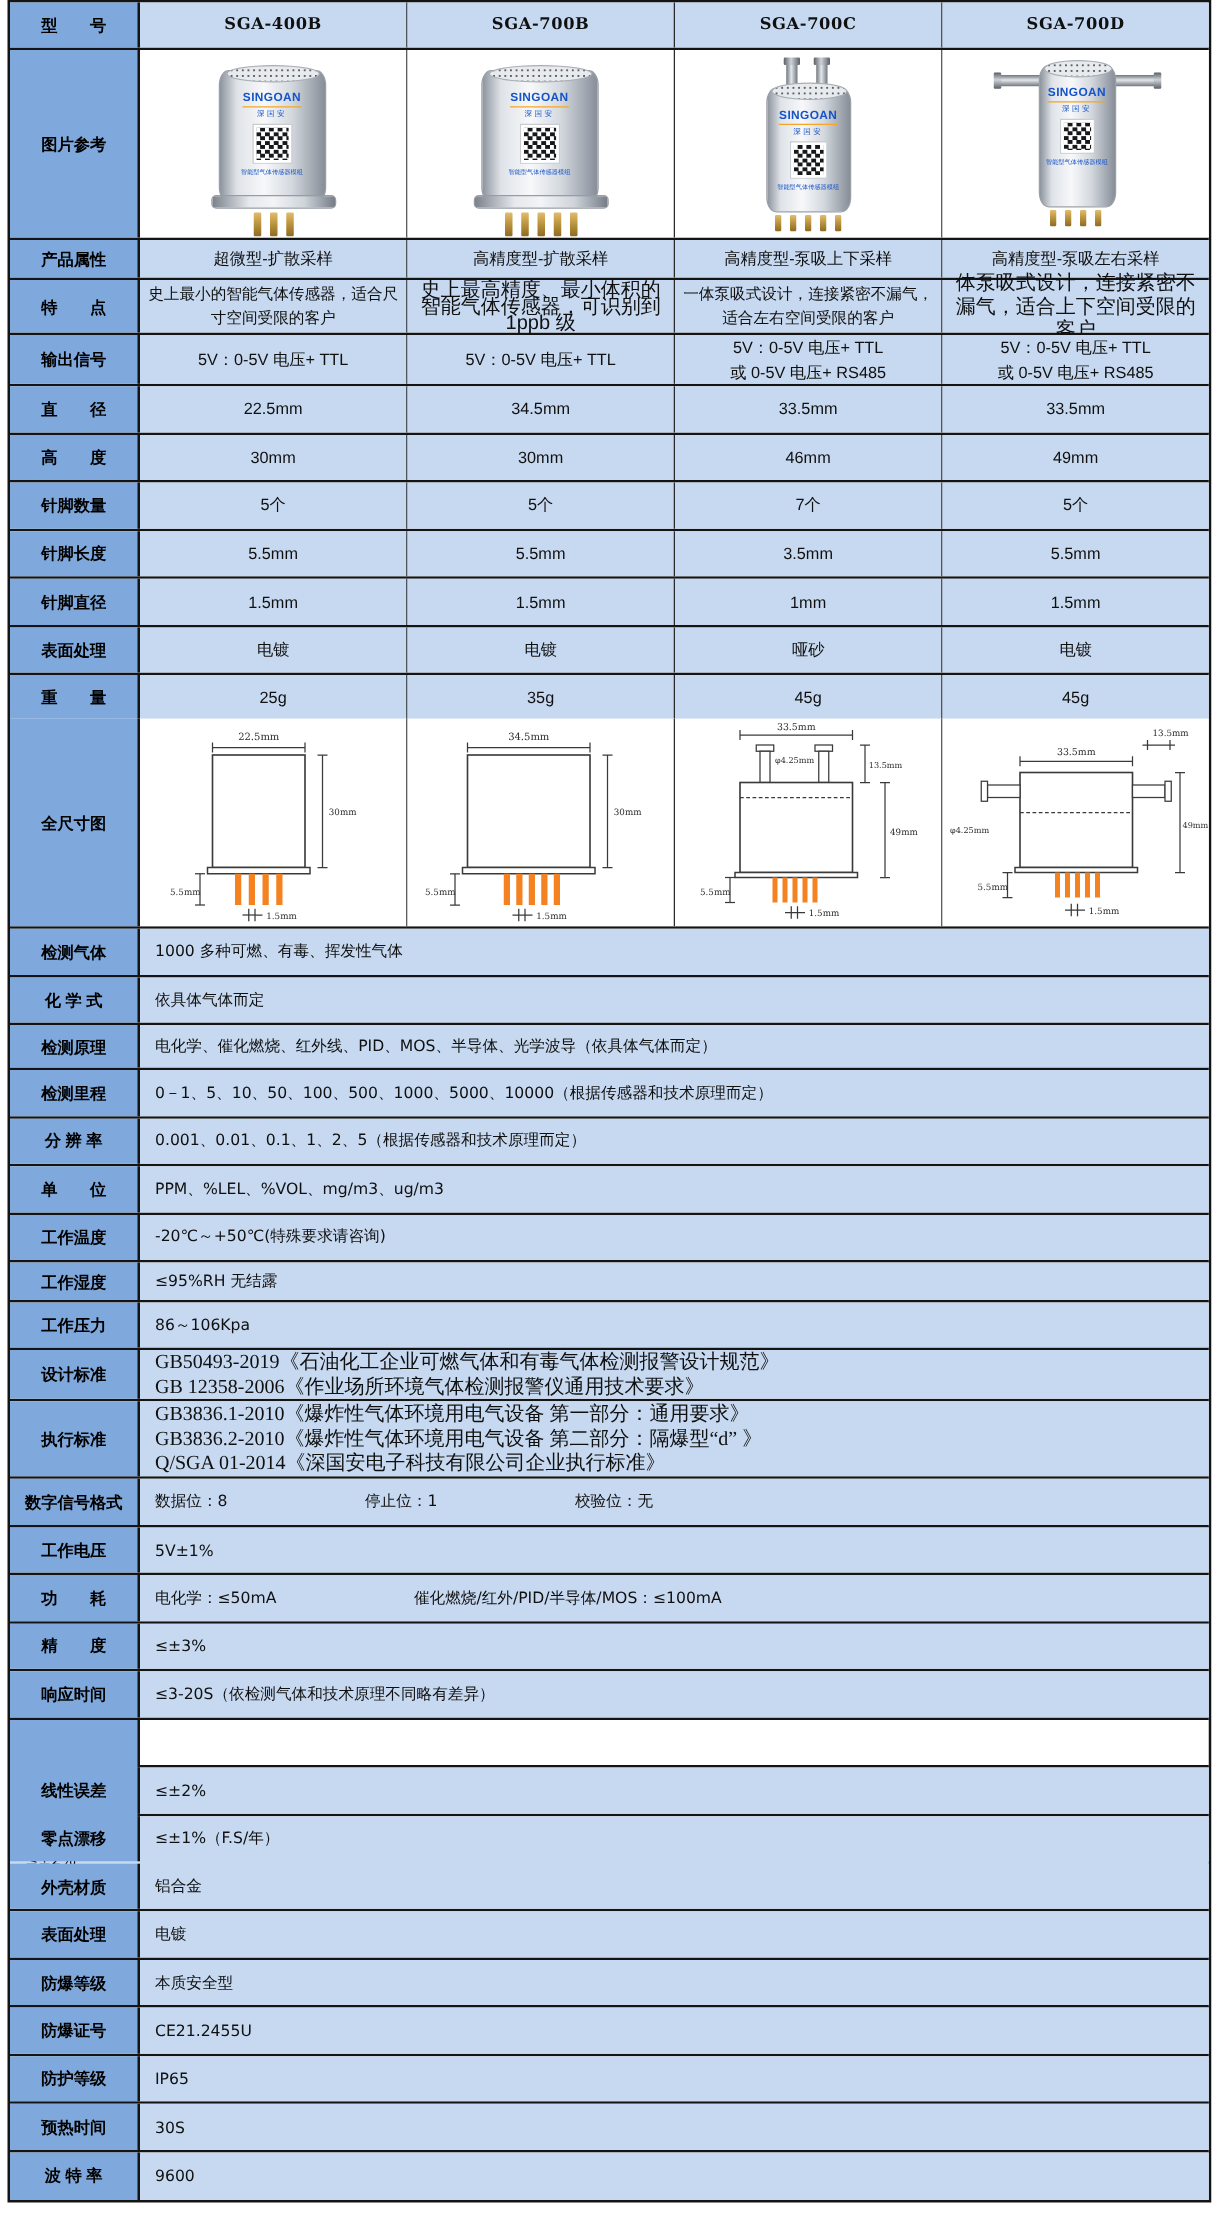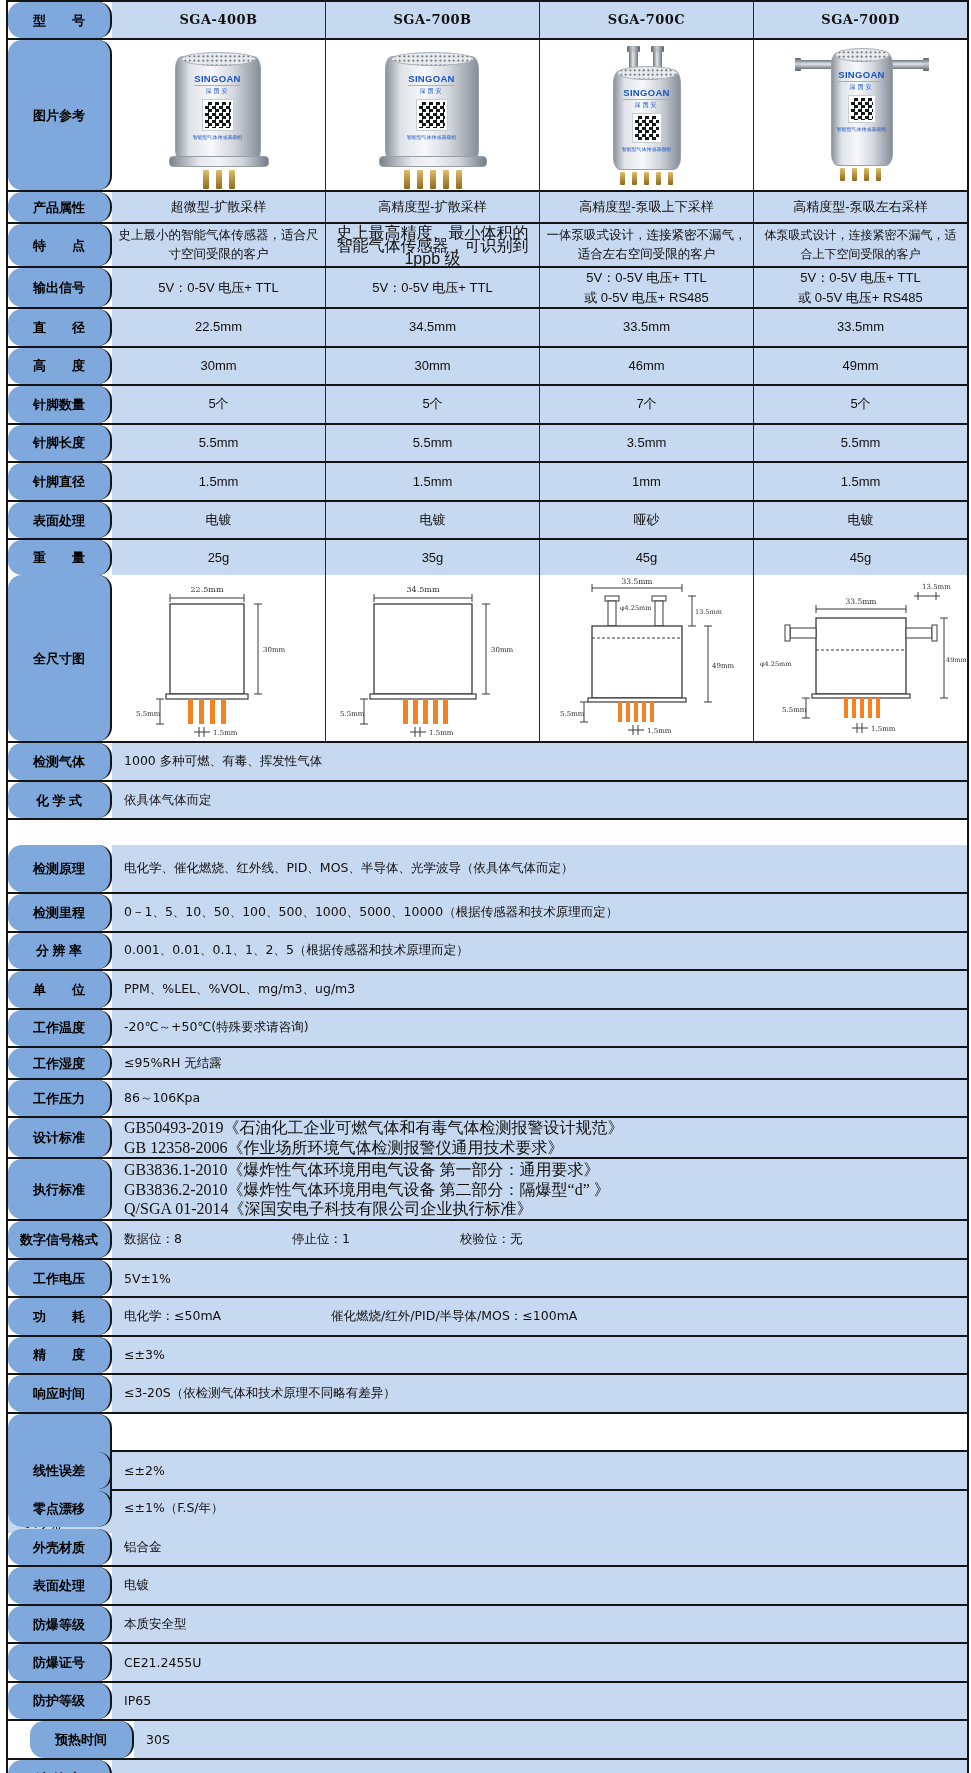--- a/index.html
+++ b/index.html
@@ -2,21 +2,21 @@
 <html style="--label-bg: #7FA9DC; --cell-bg: #C7D9F0; --border: #141414; --pin-orange: #F58220; --brand-blue: #1553C8;"><head>
 <meta charset="utf-8">
 <style>
   html,body{margin:0;padding:0;background:#fff;}
   body{width:971px;height:1773px;position:relative;font-family:"Liberation Sans",sans-serif;-webkit-font-smoothing:antialiased;}
   #tbl{position:absolute;left:6px;top:0;width:959px;border:2px solid var(--border,#141414);border-bottom:2px solid var(--border,#141414);background:#fff;}
   .row{display:flex;box-sizing:border-box;border-bottom:2px solid var(--border,#141414);}
   .row:last-child{border-bottom:none;}
   #full-rows .row:last-child{border-bottom:none;}
   .label-cell{width:104px;flex:0 0 104px;background:var(--label-bg,#7FA9DC);display:flex;align-items:center;justify-content:center;
-    font-weight:bold;font-size:13px;color:#000;border-right:2px solid var(--border,#141414);white-space:pre;text-align:center;box-sizing:border-box;line-height:17px;border-radius:14px;}
+    font-weight:bold;font-size:13px;color:#000;border-right:2px solid var(--border,#141414);white-space:pre;text-align:center;box-sizing:border-box;line-height:17px;}
   .val-cell{flex:1 1 0;display:flex;align-items:center;justify-content:center;text-align:center;
     font-size:13px;color:#101010;background:var(--cell-bg,#C7D9F0);border-right:1px solid #2a2a2a;white-space:pre-line;box-sizing:border-box;padding:0 6px;line-height:20px;}
   .row .val-cell:last-child,.row .img-cell:last-child,.row .dia-cell:last-child{border-right:none;}
   .head-val{font-family:"DejaVu Serif","Liberation Serif",serif;font-weight:bold;font-size:13px;letter-spacing:.5px;}
   .img-cell{flex:1 1 0;background:#fff;border-right:1px solid #2a2a2a;display:flex;align-items:center;justify-content:center;box-sizing:border-box;}
   .dia-cell{flex:1 1 0;background:#fff;border-right:1px solid #2a2a2a;display:flex;align-items:center;justify-content:center;box-sizing:border-box;}
   .full-val{flex:1 1 0;background:var(--cell-bg,#C7D9F0);display:flex;flex-direction:column;align-items:flex-start;justify-content:center;
     font-size:12.5px;color:#101010;padding-left:12px;box-sizing:border-box;font-family:"DejaVu Sans","Liberation Sans",sans-serif;}
   .full-val .fline{line-height:19.5px;font-size:16px;font-family:Liberation Serif, serif;}
   .full-val .parts-wrap{display:flex;flex-direction:row;align-items:center;}
@@ -146,21 +146,21 @@
         <div class="val-cell">超微型-扩散采样</div>
         <div class="val-cell">高精度型-扩散采样</div>
         <div class="val-cell">高精度型-泵吸上下采样</div>
         <div class="val-cell">高精度型-泵吸左右采样</div>
       </div>
       <div class="row" style="height: 44px;">
         <div class="label-cell">特　　点</div>
         <div class="val-cell" style="font-size: 12.5px; line-height: 19px;">史上最小的智能气体传感器，适合尺寸空间受限的客户</div>
         <div class="val-cell" style="font-size: 16px; line-height: 13px;">史上最高精度、最小体积的智能气体传感器，可识别到 1ppb 级</div>
         <div class="val-cell" style="font-size: 12.5px; line-height: 19px;">一体泵吸式设计，连接紧密不漏气，适合左右空间受限的客户</div>
-        <div class="val-cell" style="font-size: 12px; line-height: 19px;">体泵吸式设计，连接紧密不漏气，适合上下空间受限的客户</div>
+        <div class="val-cell" style="font-size: 16px; line-height: 19px;">体泵吸式设计，连接紧密不漏气，适合上下空间受限的客户</div>
       </div>
       <div class="row" style="height: 41px;">
         <div class="label-cell">输出信号</div>
         <div class="val-cell">5V：0-5V 电压+ TTL</div>
         <div class="val-cell">5V：0-5V 电压+ TTL</div>
         <div class="val-cell">5V：0-5V 电压+ TTL
 或 0-5V 电压+ RS485</div>
         <div class="val-cell">5V：0-5V 电压+ TTL
 或 0-5V 电压+ RS485</div>
       </div>
@@ -356,21 +356,21 @@
         <div class="full-val">
           <span>1000 多种可燃、有毒、挥发性气体</span>
         </div>
       </div>
       <div class="row" style="height: 38.45px;">
         <div class="label-cell">化 学 式</div>
         <div class="full-val">
           <span>依具体气体而定</span>
         </div>
       </div>
-      <div class="row" style="height: 49px; margin-top: 25px;">
+      <div class="row" style="height: 36px;">
         <div class="label-cell">检测原理</div>
         <div class="full-val">
           <span>电化学、催化燃烧、红外线、PID、MOS、半导体、光学波导（依具体气体而定）</span>
         </div>
       </div>
       <div class="row" style="height: 38.45px;">
         <div class="label-cell">检测里程</div>
         <div class="full-val">
           <span>0－1、5、10、50、100、500、1000、5000、10000（根据传感器和技术原理而定）</span>
         </div>
@@ -498,21 +498,21 @@
         <div class="full-val">
           <span>CE21.2455U</span>
         </div>
       </div>
       <div class="row" style="height: 38.45px;">
         <div class="label-cell">防护等级</div>
         <div class="full-val">
           <span>IP65</span>
         </div>
       </div>
-      <div class="row" style="height: 38.45px; padding-left: 22px;">
+      <div class="row" style="height: 38.45px;">
         <div class="label-cell">预热时间</div>
         <div class="full-val">
           <span>30S</span>
         </div>
       </div>
       <div class="row" style="height: 38.45px;">
         <div class="label-cell">波 特 率</div>
         <div class="full-val">
           <span>9600</span>
         </div>

